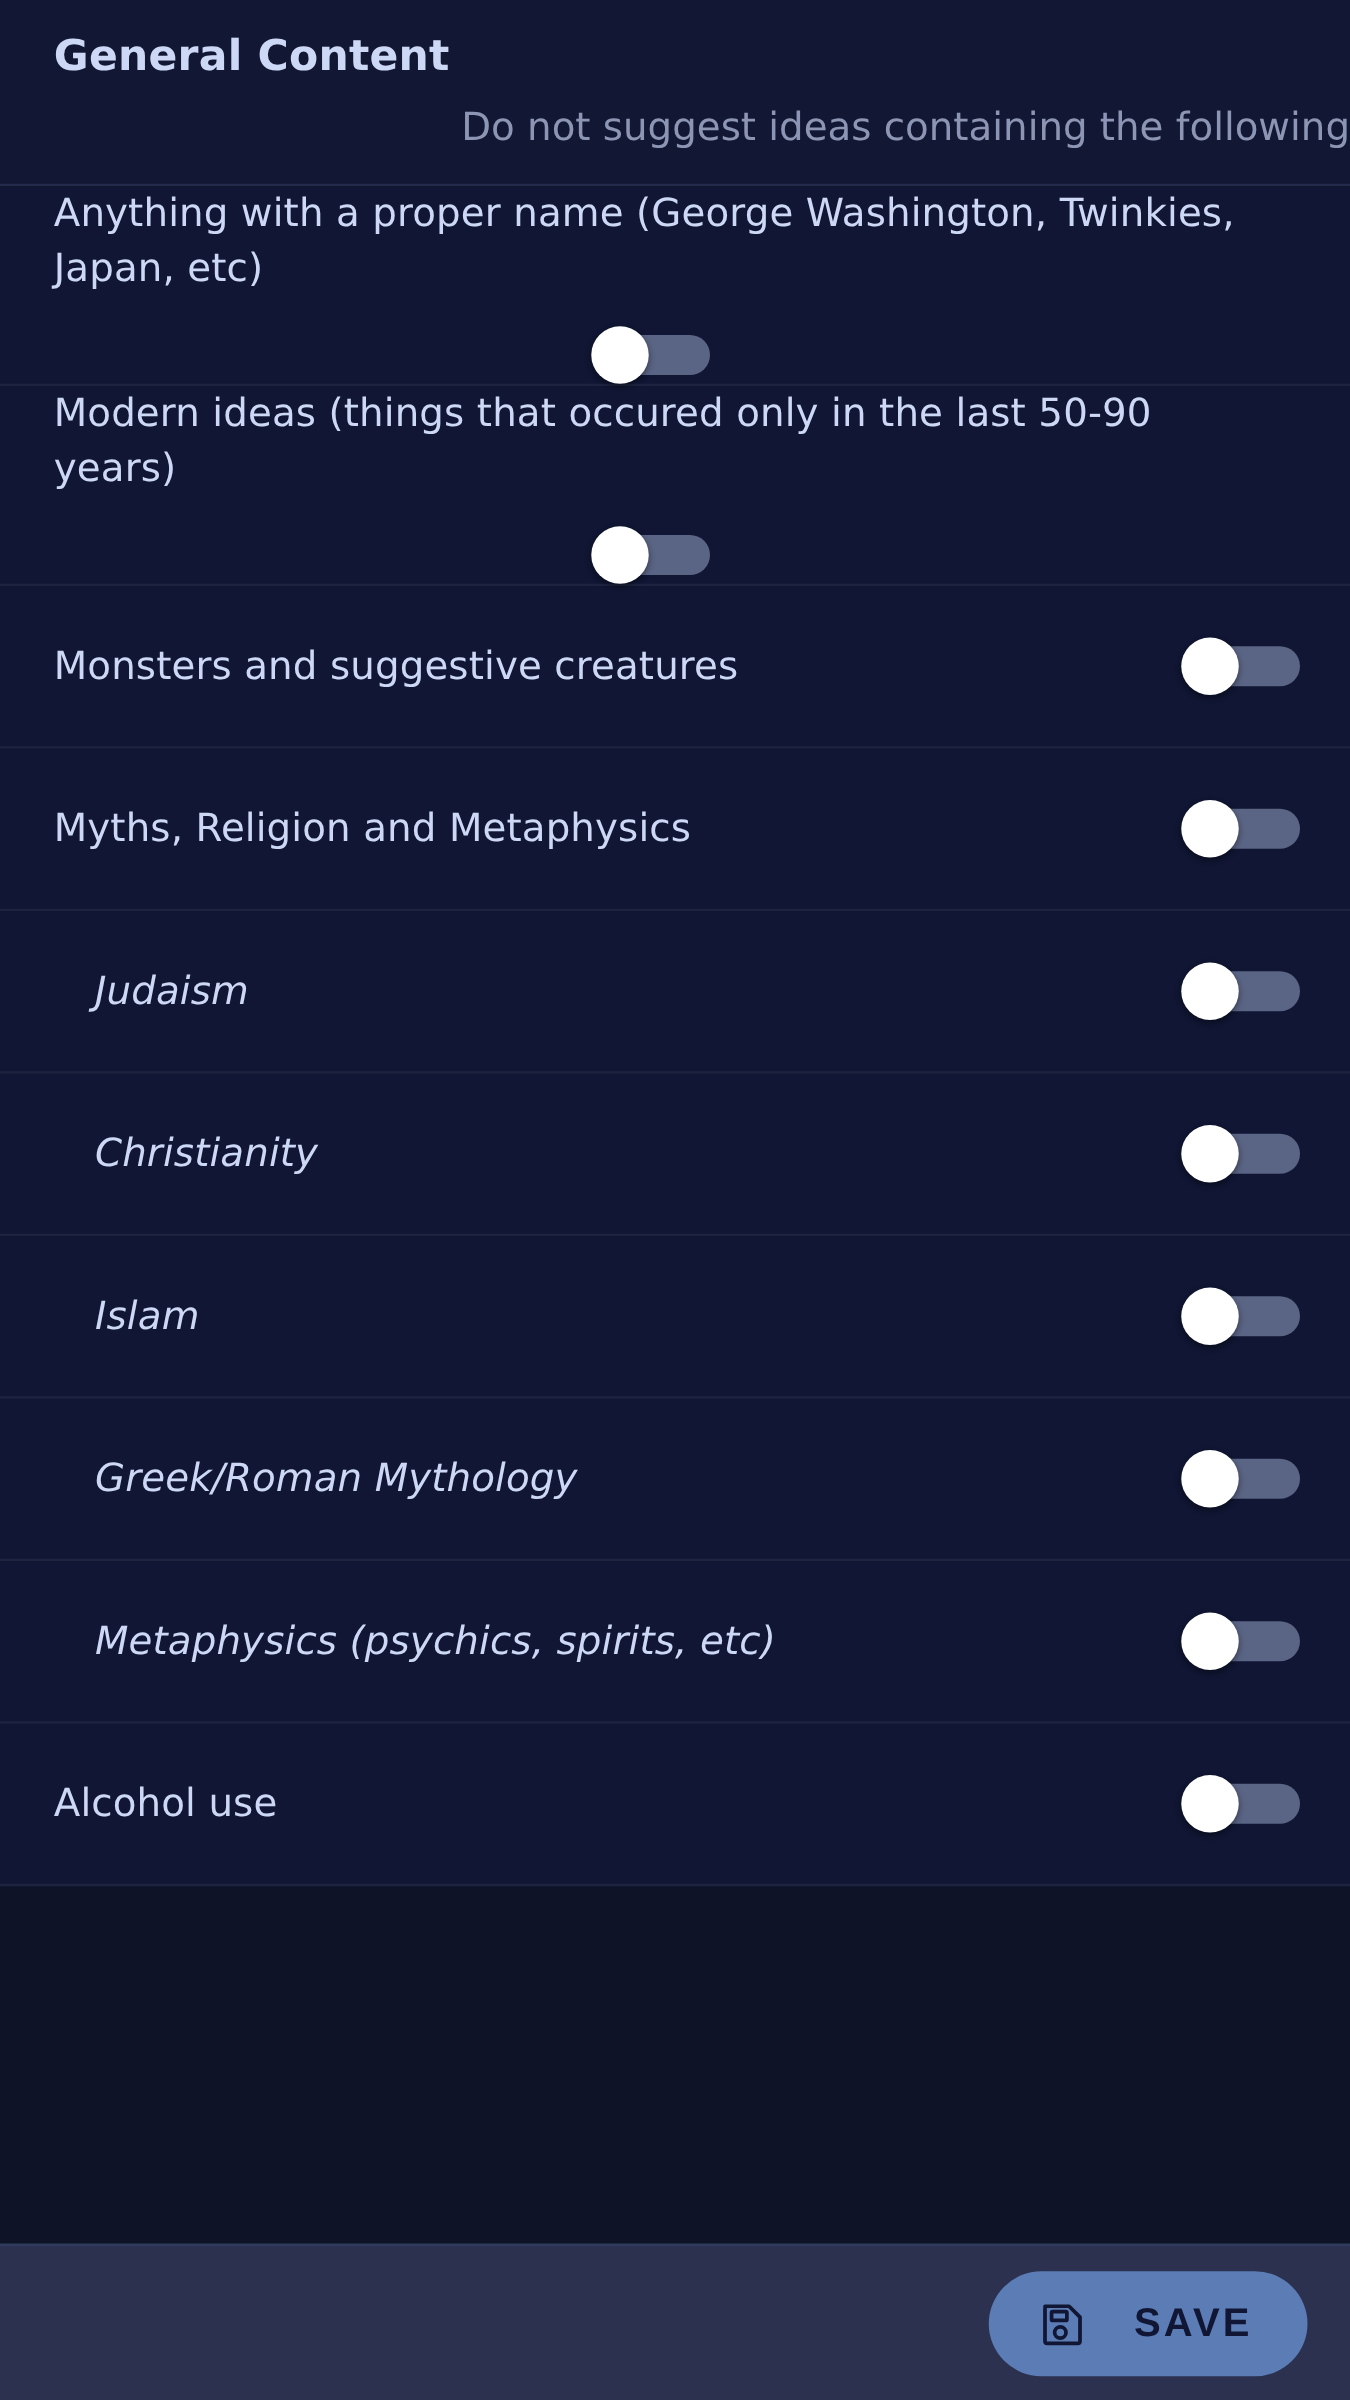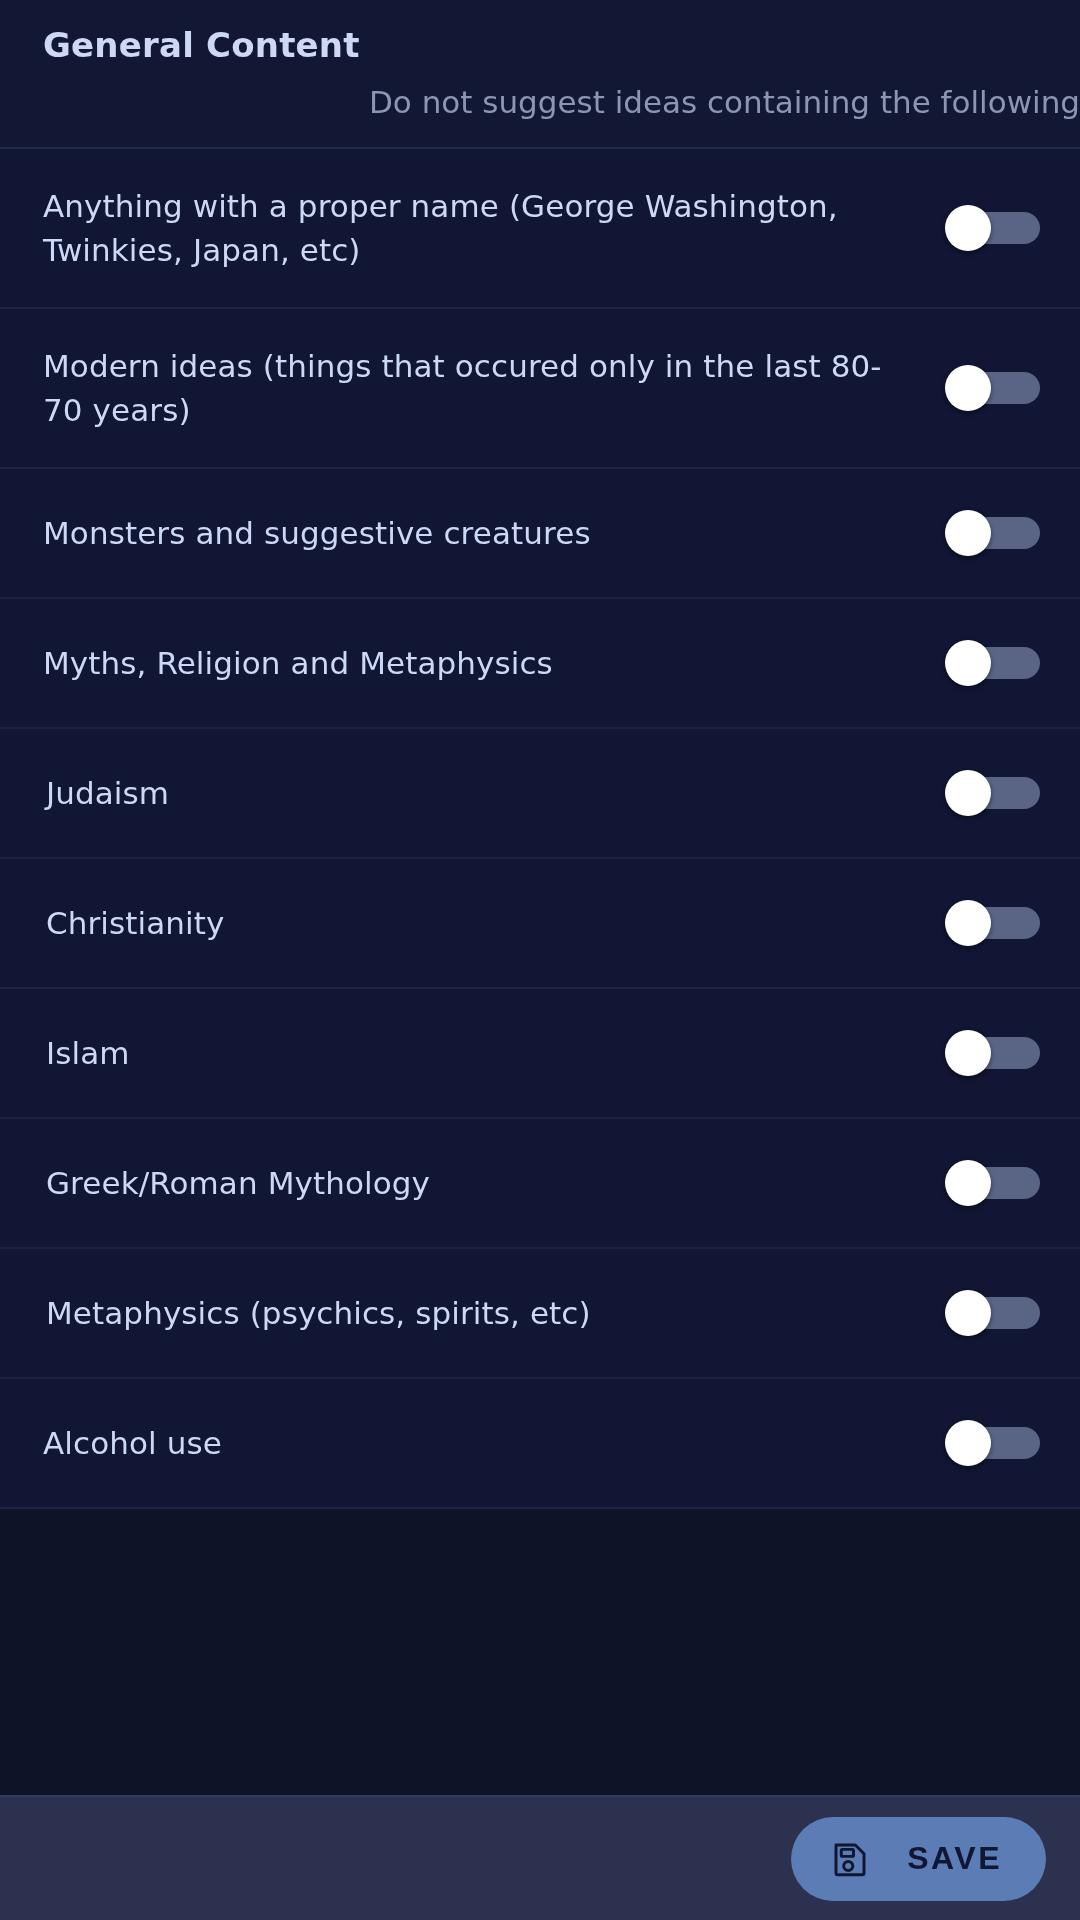--- a/index.html
+++ b/index.html
@@ -48,31 +48,31 @@
     flex-direction:column;
   }
   .row {
     display:flex;
     align-items:center;
     border-bottom:2px solid #1e2440;
     background:#101633;
     min-height:130px;
     padding:0 32px 0 0;
   }
-  .row.two-line { min-height:160px; }
+  .row.two-line { min-height:160px;flex-direction:column; }
   .row-label {
     flex:1 1 auto;
     font-size:31px;
     color:#ccd8f5;
     line-height:1.42;
     padding-left:43px;
     padding-right:24px;
     letter-spacing:0.1px;
   }
-  .row.indent .row-label { padding-left:46px; }
+  .row.indent .row-label { padding-left:76px;font-style:italic; }
 
   
   .toggle {
     flex:0 0 auto;
     position:relative;
     width:95px;
     height:46px;
     margin-right:8px;
   }
   .toggle-track {
@@ -133,21 +133,21 @@
 
   <div class="list">
       <div class="row two-line">
         <div class="row-label">Anything with a proper name (George Washington, Twinkies, Japan, etc)</div>
         <div class="toggle">
           <span class="toggle-track"></span>
           <span class="toggle-knob"></span>
         </div>
       </div>
       <div class="row two-line">
-        <div class="row-label">Modern ideas (things that occured only in the last 80-70 years)</div>
+        <div class="row-label">Modern ideas (things that occured only in the last 50-90 years)</div>
         <div class="toggle">
           <span class="toggle-track"></span>
           <span class="toggle-knob"></span>
         </div>
       </div>
       <div class="row">
         <div class="row-label">Monsters and suggestive creatures</div>
         <div class="toggle">
           <span class="toggle-track"></span>
           <span class="toggle-knob"></span>

